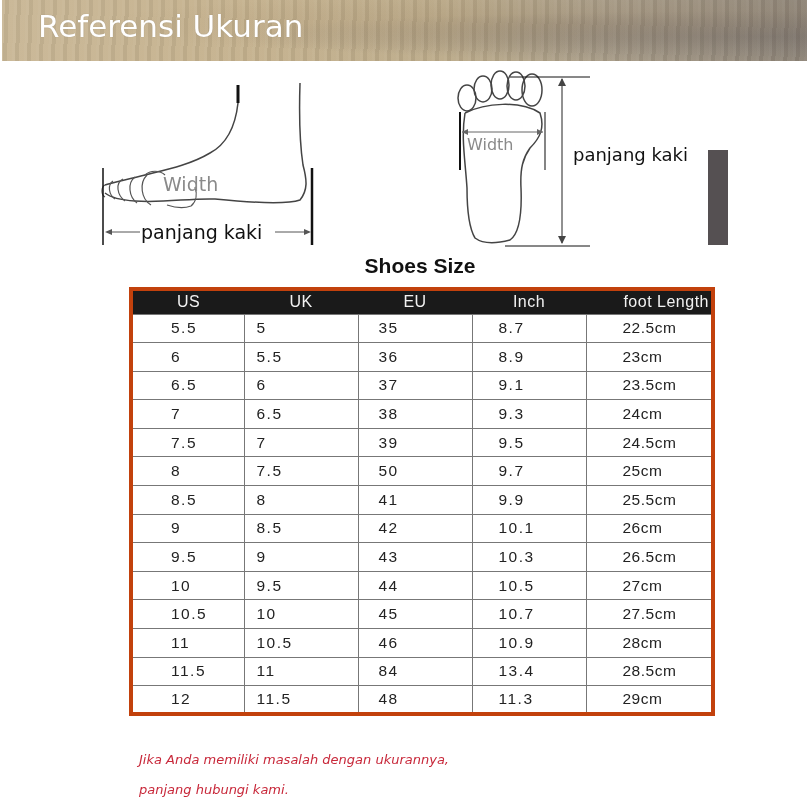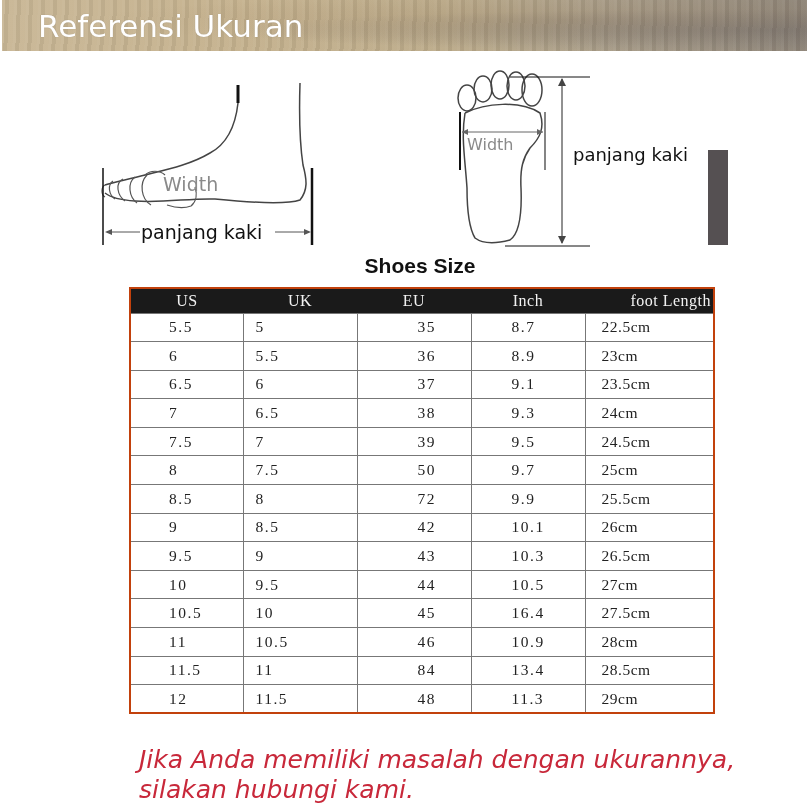--- a/index.html
+++ b/index.html
@@ -1,20 +1,20 @@
 <!DOCTYPE html>
 <html><head>
 <meta charset="utf-8">
 <style>
   * { box-sizing: border-box; margin: 0; padding: 0; }
   html, body { width: 807px; height: 807px; background: #ffffff; overflow: hidden; }
   body { position: relative; font-family: "DejaVu Sans", sans-serif; }
 
   .banner {
-    position: absolute; left: 2px; top: 0; width: 805px; height: 51px;
+    position: absolute; left: 2px; top: 0; width: 805px; height: 61px;
     background: linear-gradient(90deg, #c9b796 0%, #c5b28e 30%, #bcab8a 55%, #a99d88 75%, #8f8578 100%);
     overflow: hidden;
   }
   .banner::before {
     content: ""; position: absolute; inset: 0;
     background: repeating-linear-gradient(92deg, rgba(255,255,255,0.06) 0 3px, rgba(0,0,0,0.05) 3px 7px, rgba(255,255,255,0.03) 7px 12px);
   }
   .banner::after {
     content: ""; position: absolute; inset: 0;
     background: radial-gradient(ellipse at 70% 40%, rgba(120,90,60,0.15), transparent 60%),
@@ -32,40 +32,40 @@
 
   .dark-bar { position: absolute; left: 708px; top: 150px; width: 20px; height: 95px; background: #555052; }
 
   .table-title {
     position: absolute; left: 0; width: 840px; top: 254px; text-align: center;
     font-family: "Liberation Sans", sans-serif; font-weight: bold; font-size: 21px; color: #111;
   }
 
   .size-table {
     position: absolute; left: 129px; top: 287px; width: 586px;
-    border-collapse: collapse; border: 2px solid #c2410c;
-    font-family: Liberation Serif, serif; font-size: 15.5px; color: #222;
+    border-collapse: collapse; border: 4px solid #c2410c;
+    font-family: Liberation Sans, sans-serif; font-size: 15.5px; color: #222;
   }
   .size-table th {
     background: #1a1a1a; color: #f2f2f2; font-weight: normal; height: 25px;
     font-size: 16px; text-align: center; padding: 0; letter-spacing: 0.5px;
   }
   .size-table th:last-child { text-align: right; padding-right: 2px; }
   .size-table td {
     height: 28.6px; border: 1px solid #777; padding: 0 0 0 12px; text-align: left; letter-spacing: 1.5px;
   }
   .size-table td:nth-child(1) { width: 113px; padding-left: 38px; }
   .size-table td:nth-child(2) { width: 114px; padding-left: 12px; }
-  .size-table td:nth-child(3) { width: 114px; padding-left: 60px; }
-  .size-table td:nth-child(4) { width: 114px; padding-left: 40px; }
-  .size-table td:nth-child(5) { padding-left: 16px; letter-spacing: 0.5px; }
+  .size-table td:nth-child(3) { width: 114px; padding-left: 20px; }
+  .size-table td:nth-child(4) { width: 114px; padding-left: 26px; }
+  .size-table td:nth-child(5) { padding-left: 36px; letter-spacing: 0.5px; }
 
   .note {
     position: absolute; left: 139px; top: 745px; color: #c8283a;
-    font-family: "DejaVu Sans", sans-serif; font-size: 25px; line-height: 30px; font-style: oblique;
+    font-family: "DejaVu Sans", sans-serif; font-size: 13px; line-height: 30px; font-style: oblique;
   }
 </style>
 </head>
 <body>
 
 <div class="banner">
   <div class="banner-title">Referensi Ukuran</div>
 </div>
 
 <div class="side-foot">
@@ -162,21 +162,21 @@
     <tr>
         <td>8</td>
         <td>7.5</td>
         <td>50</td>
         <td>9.7</td>
         <td>25cm</td>
       </tr>
     <tr>
         <td>8.5</td>
         <td>8</td>
-        <td>72</td>
+        <td>41</td>
         <td>9.9</td>
         <td>25.5cm</td>
       </tr>
     <tr>
         <td>9</td>
         <td>8.5</td>
         <td>42</td>
         <td>10.1</td>
         <td>26cm</td>
       </tr>
@@ -191,21 +191,21 @@
         <td>10</td>
         <td>9.5</td>
         <td>44</td>
         <td>10.5</td>
         <td>27cm</td>
       </tr>
     <tr>
         <td>10.5</td>
         <td>10</td>
         <td>45</td>
-        <td>16.4</td>
+        <td>10.7</td>
         <td>27.5cm</td>
       </tr>
     <tr>
         <td>11</td>
         <td>10.5</td>
         <td>46</td>
         <td>10.9</td>
         <td>28cm</td>
       </tr>
     <tr>
@@ -220,14 +220,14 @@
         <td>11.5</td>
         <td>48</td>
         <td>11.3</td>
         <td>29cm</td>
       </tr>
   </tbody>
 </table>
 
 <div class="note">
   <div>Jika Anda memiliki masalah dengan ukurannya,</div>
-  <div>silakan hubungi kami.</div>
+  <div>panjang hubungi kami.</div>
 </div>
 
 </body></html>

